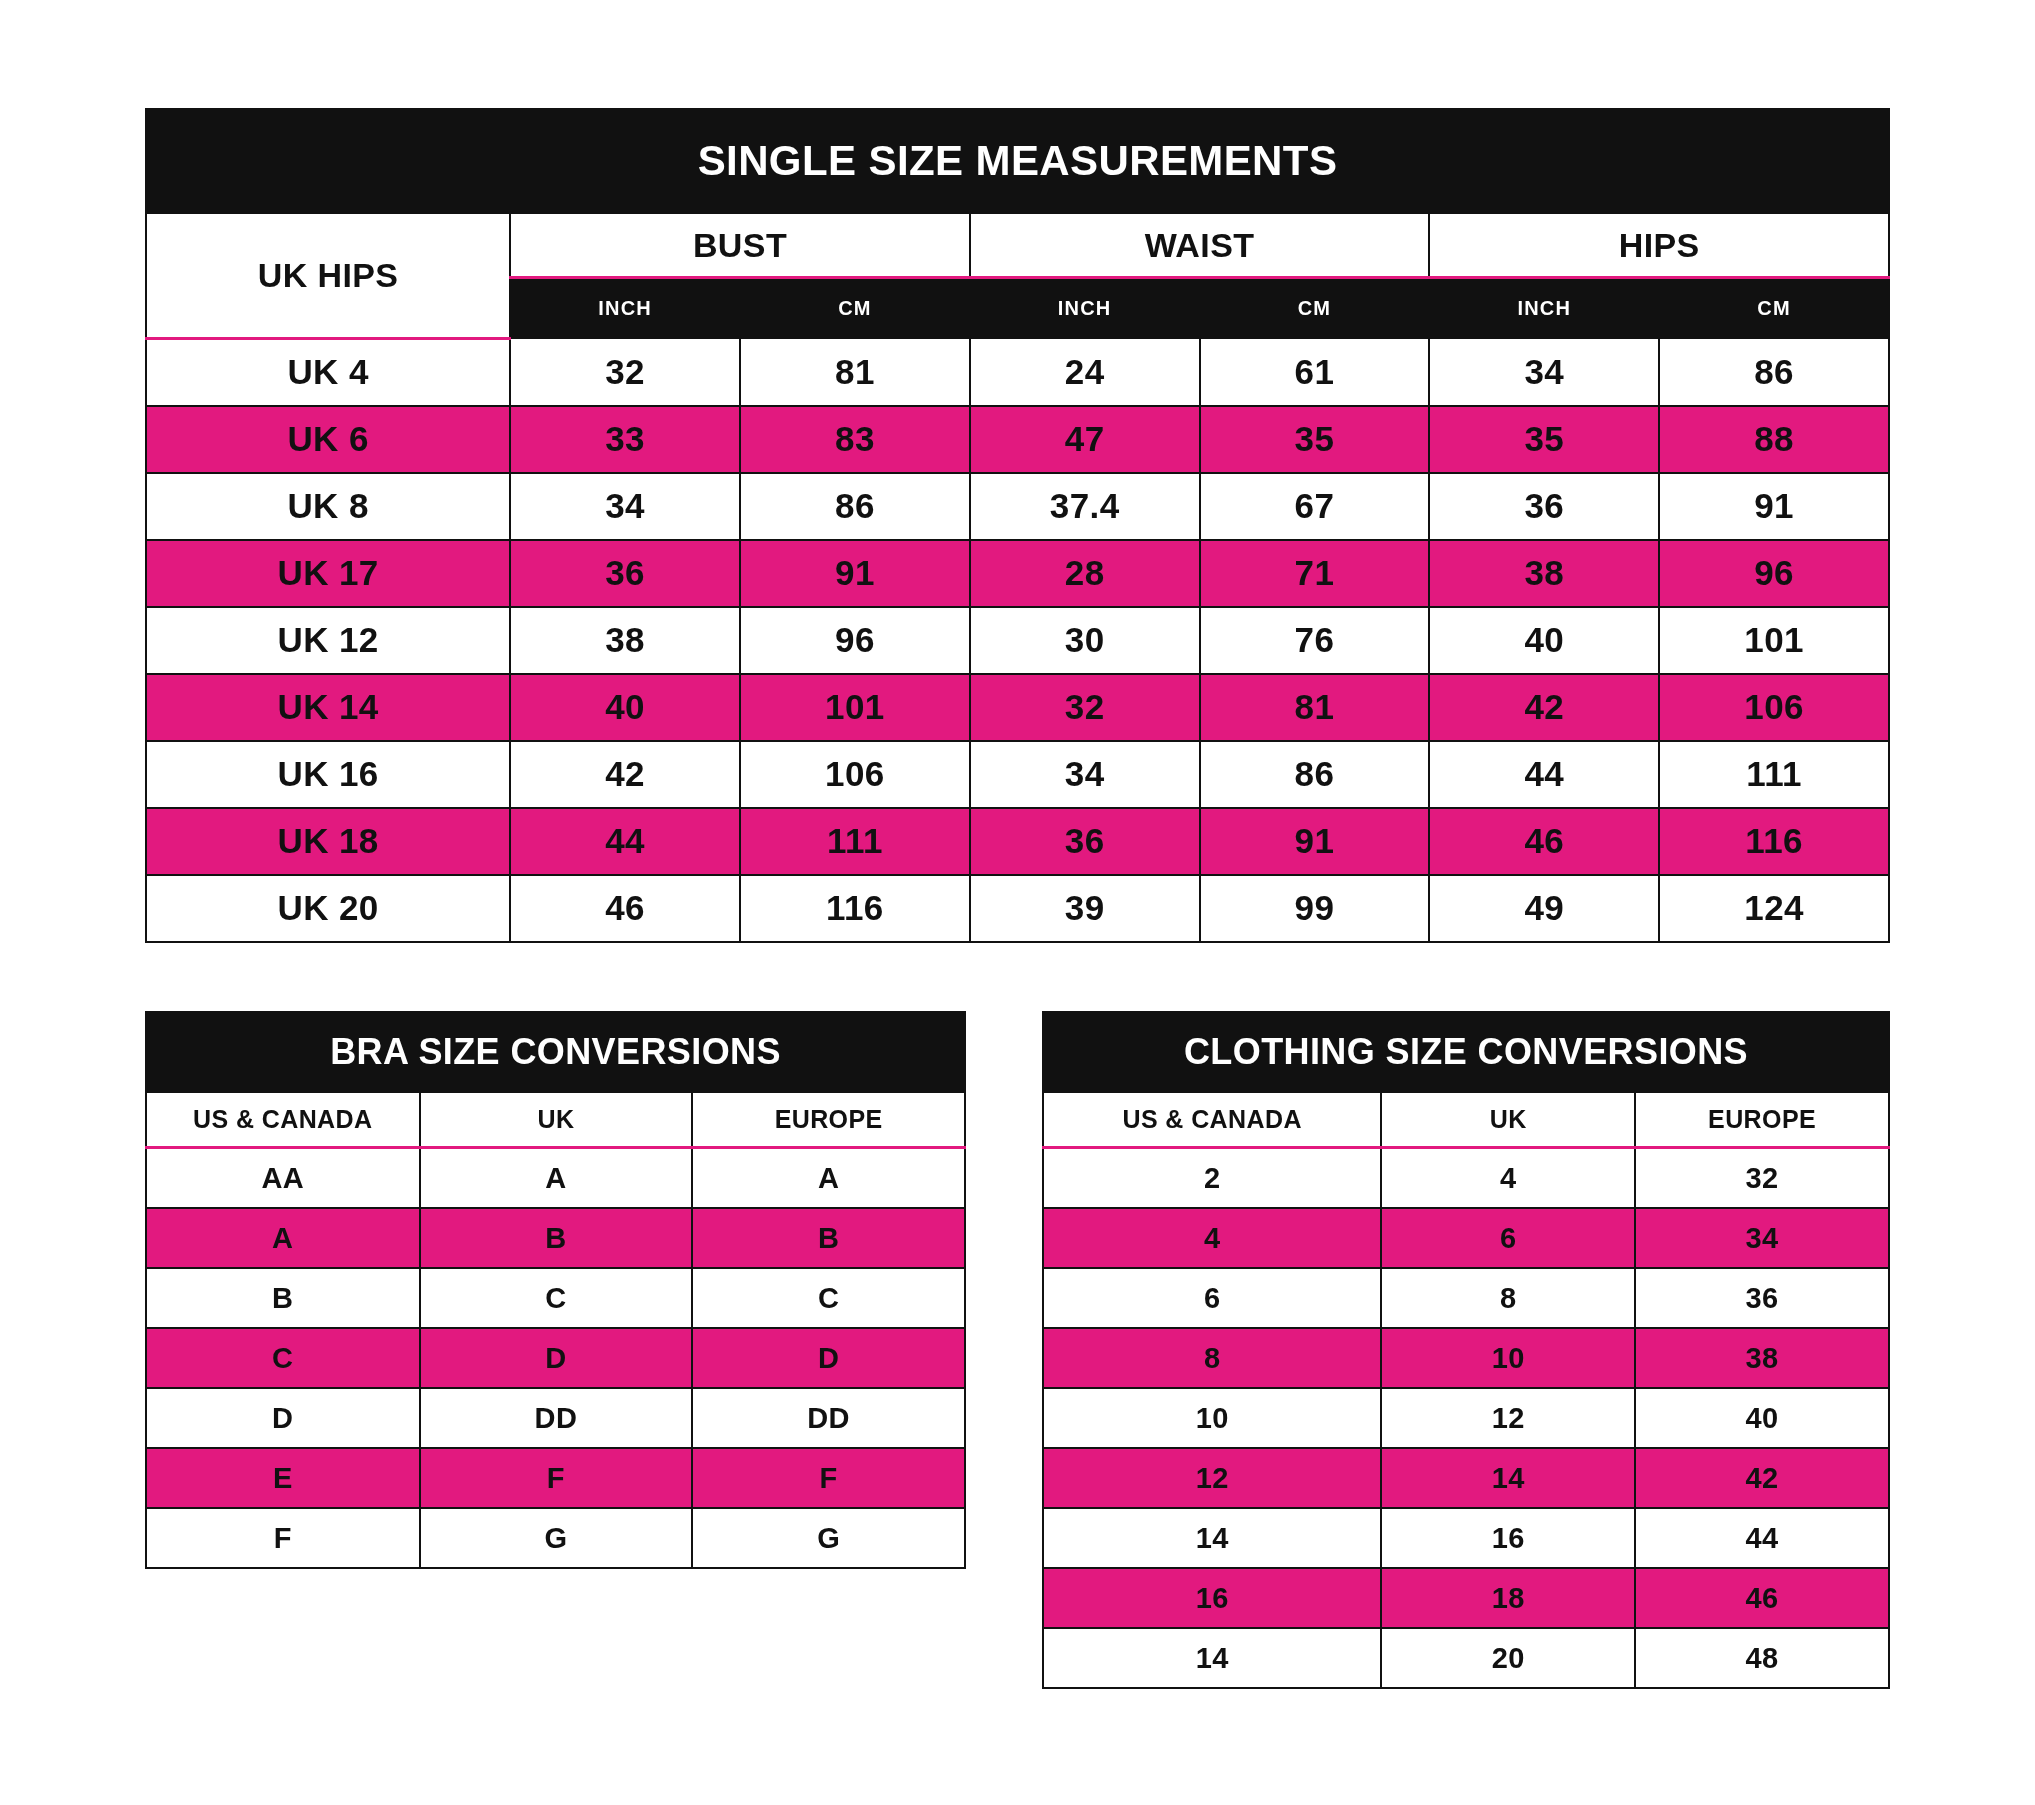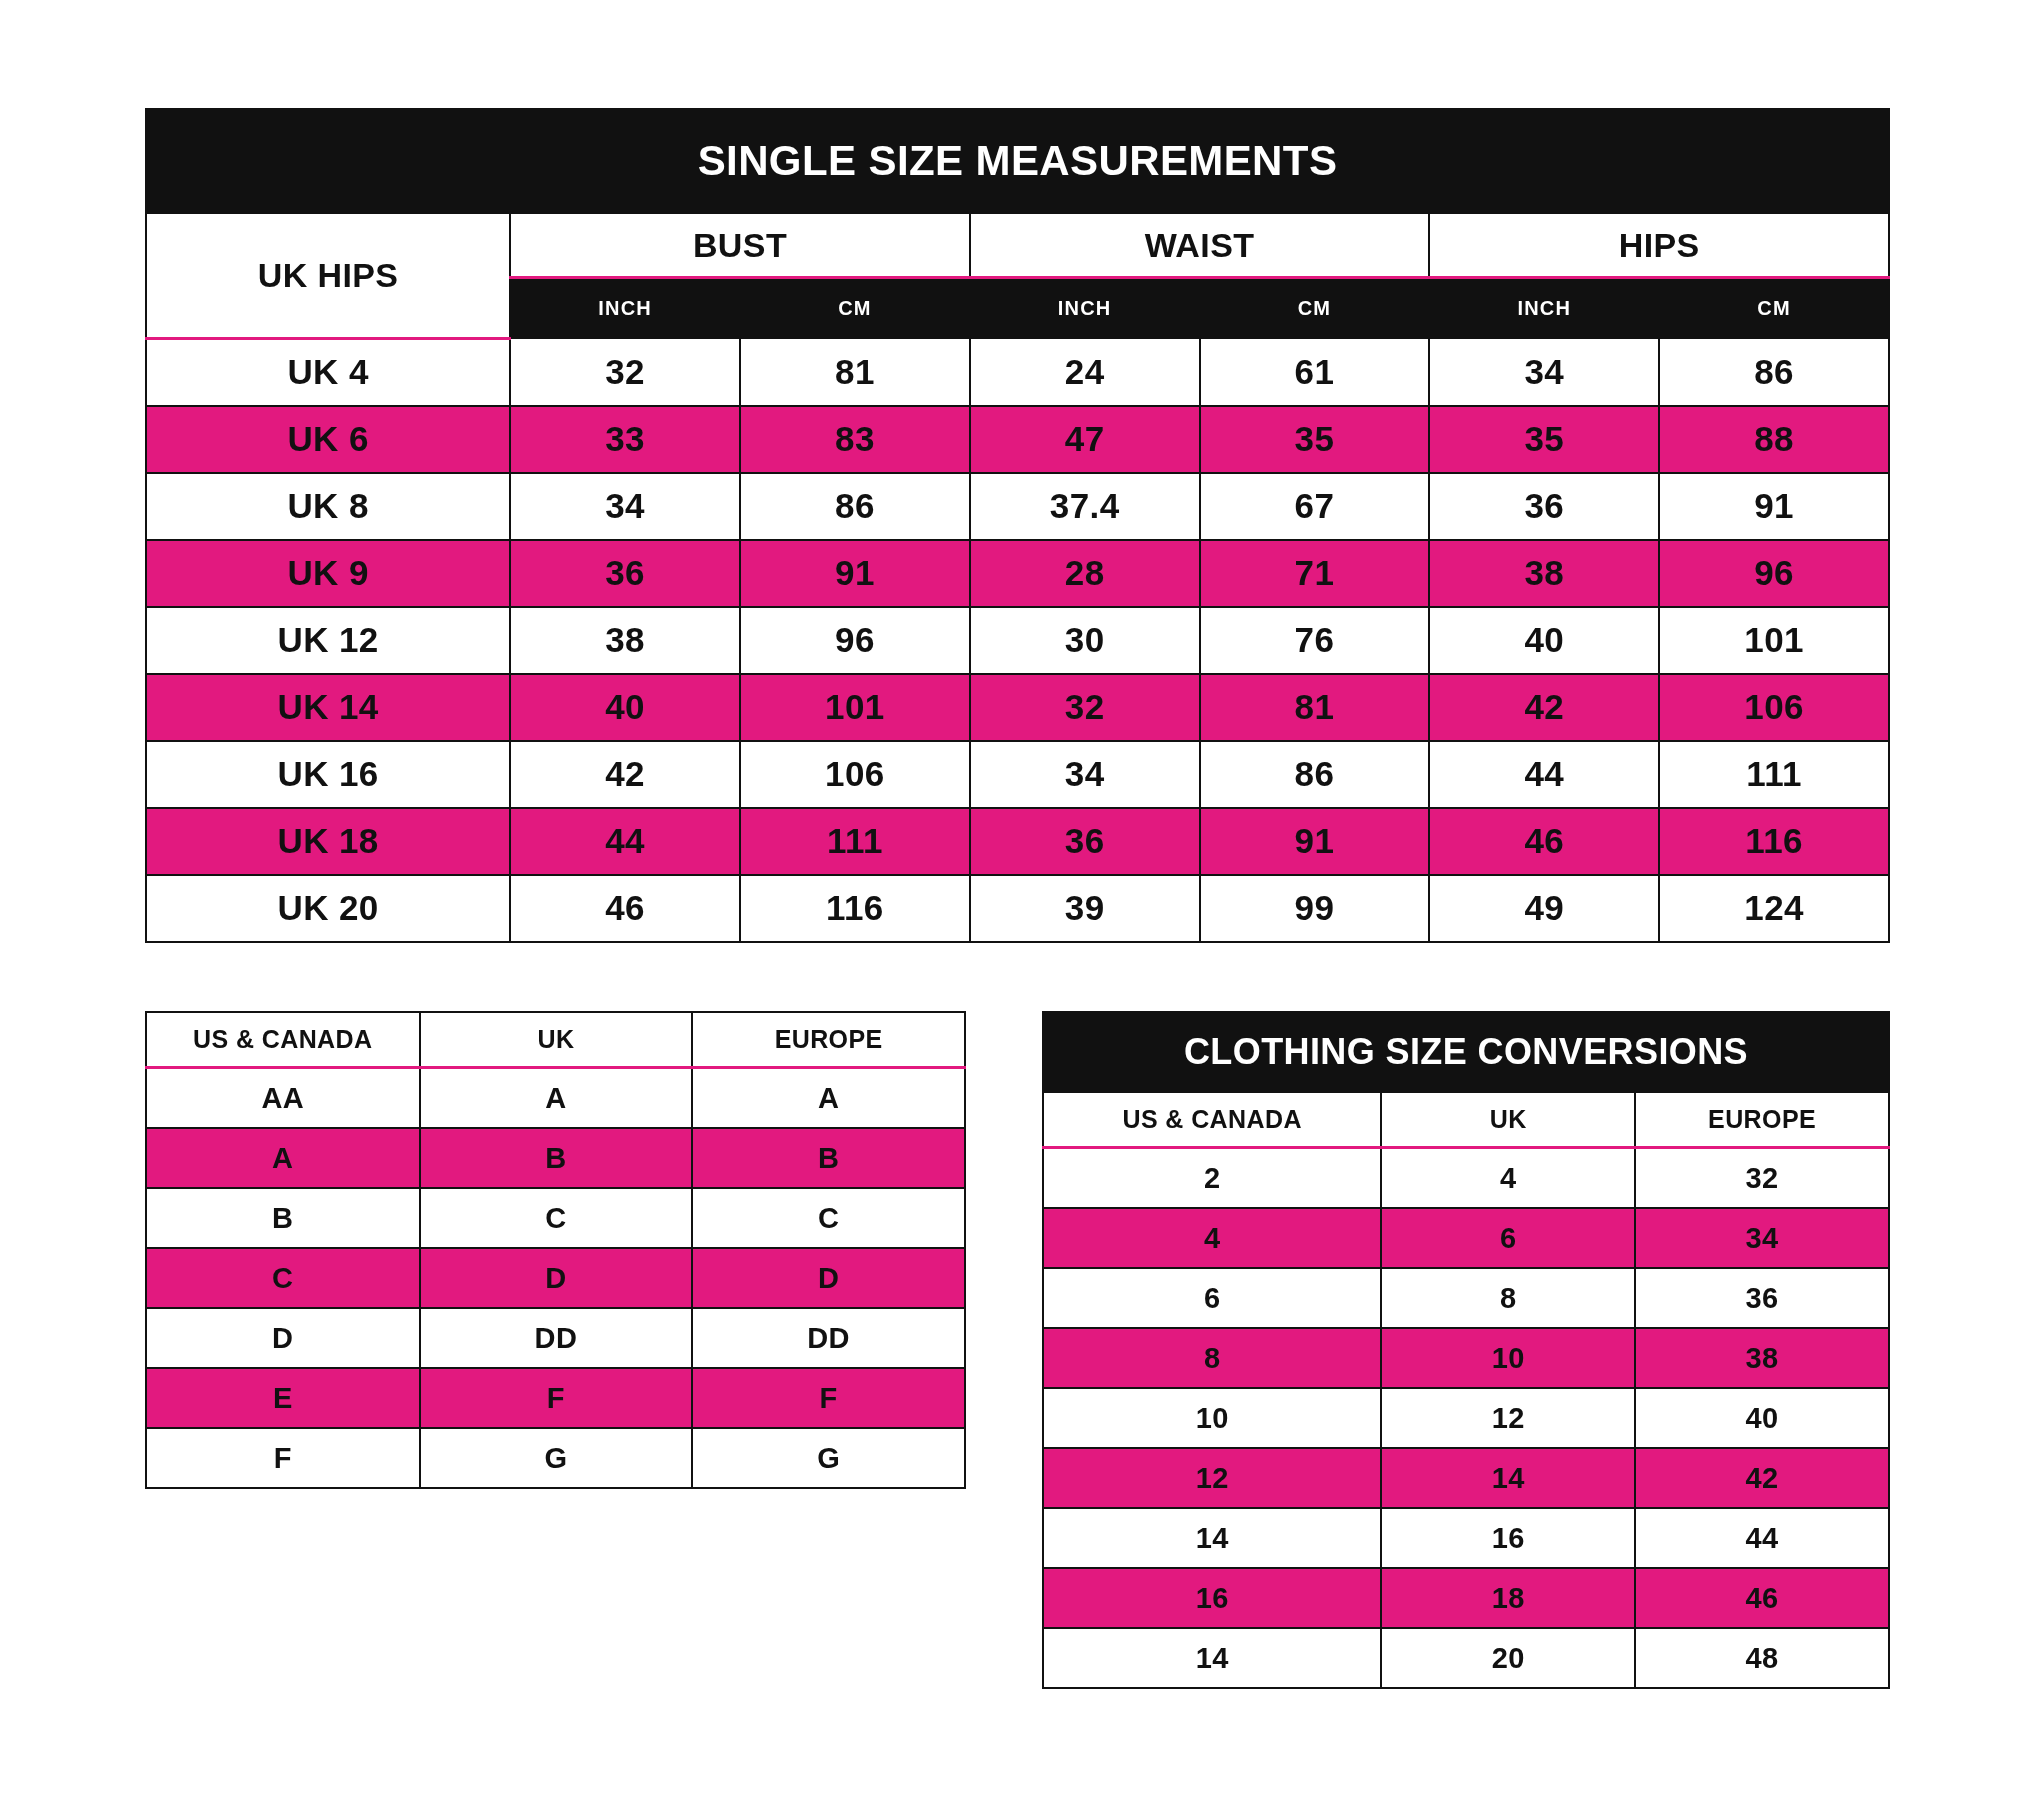--- a/index.html
+++ b/index.html
@@ -172,21 +172,21 @@
         <tr>
           <td>UK 8</td>
           <td>34</td>
           <td>86</td>
           <td>37.4</td>
           <td>67</td>
           <td>36</td>
           <td>91</td>
         </tr>
         <tr class="pink">
-          <td>UK 9</td>
+          <td>UK 17</td>
           <td>36</td>
           <td>91</td>
           <td>28</td>
           <td>71</td>
           <td>38</td>
           <td>96</td>
         </tr>
         <tr>
           <td>UK 12</td>
           <td>38</td>
@@ -238,20 +238,23 @@
 
   <div class="bra-wrap">
     <table class="tbl conv">
       <colgroup>
         <col style="width:33.4%">
         <col style="width:33.3%">
         <col style="width:33.3%">
       </colgroup>
       <tbody>
         <tr>
+          <td class="title-bar" colspan="3">BRA SIZE CONVERSIONS</td>
+        </tr>
+        <tr>
           <td class="subhead">US &amp; CANADA</td>
           <td class="subhead">UK</td>
           <td class="subhead">EUROPE</td>
         </tr>
         <tr>
           <td>AA</td>
           <td>A</td>
           <td>A</td>
         </tr>
         <tr class="pink">

